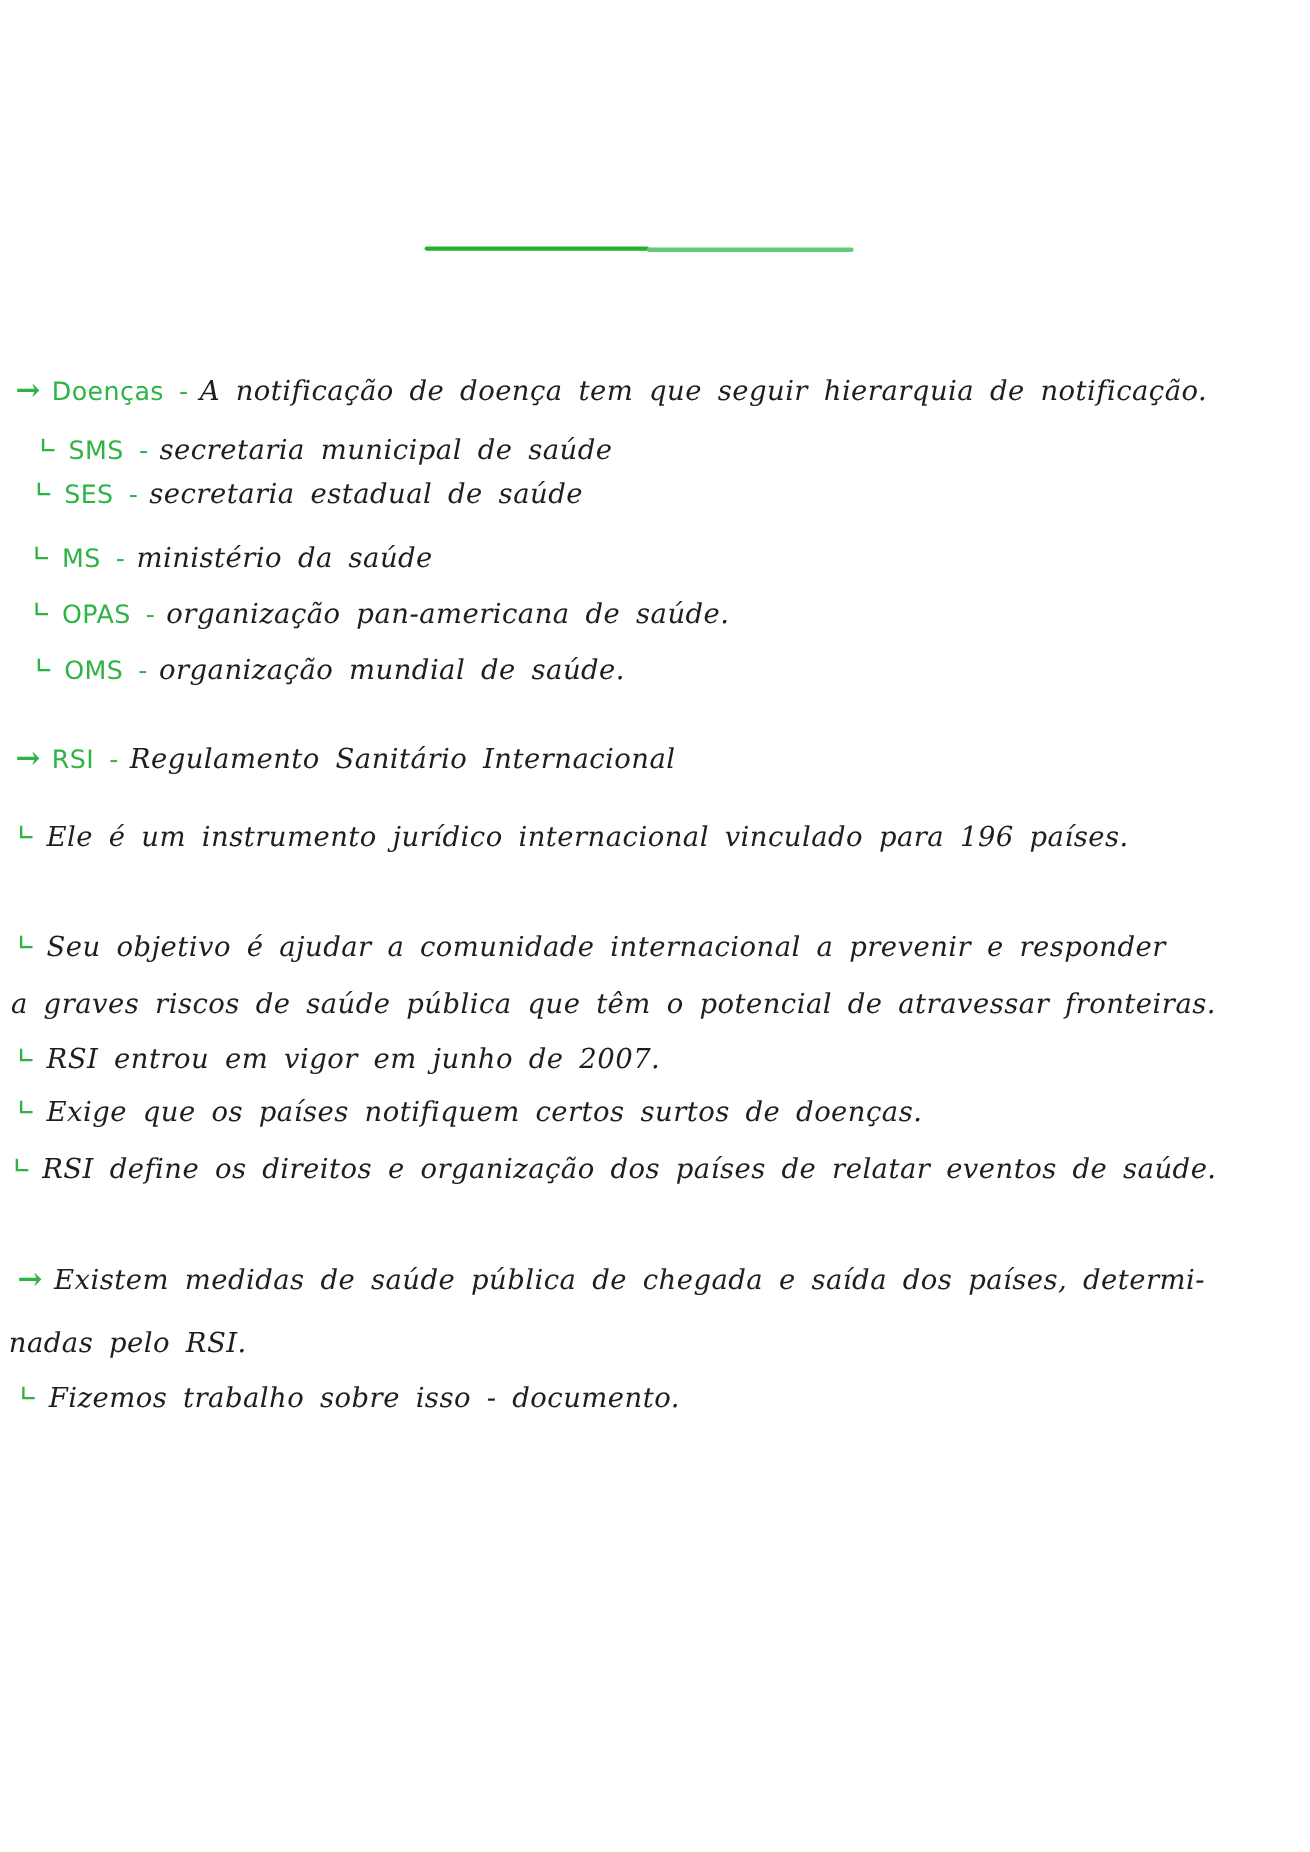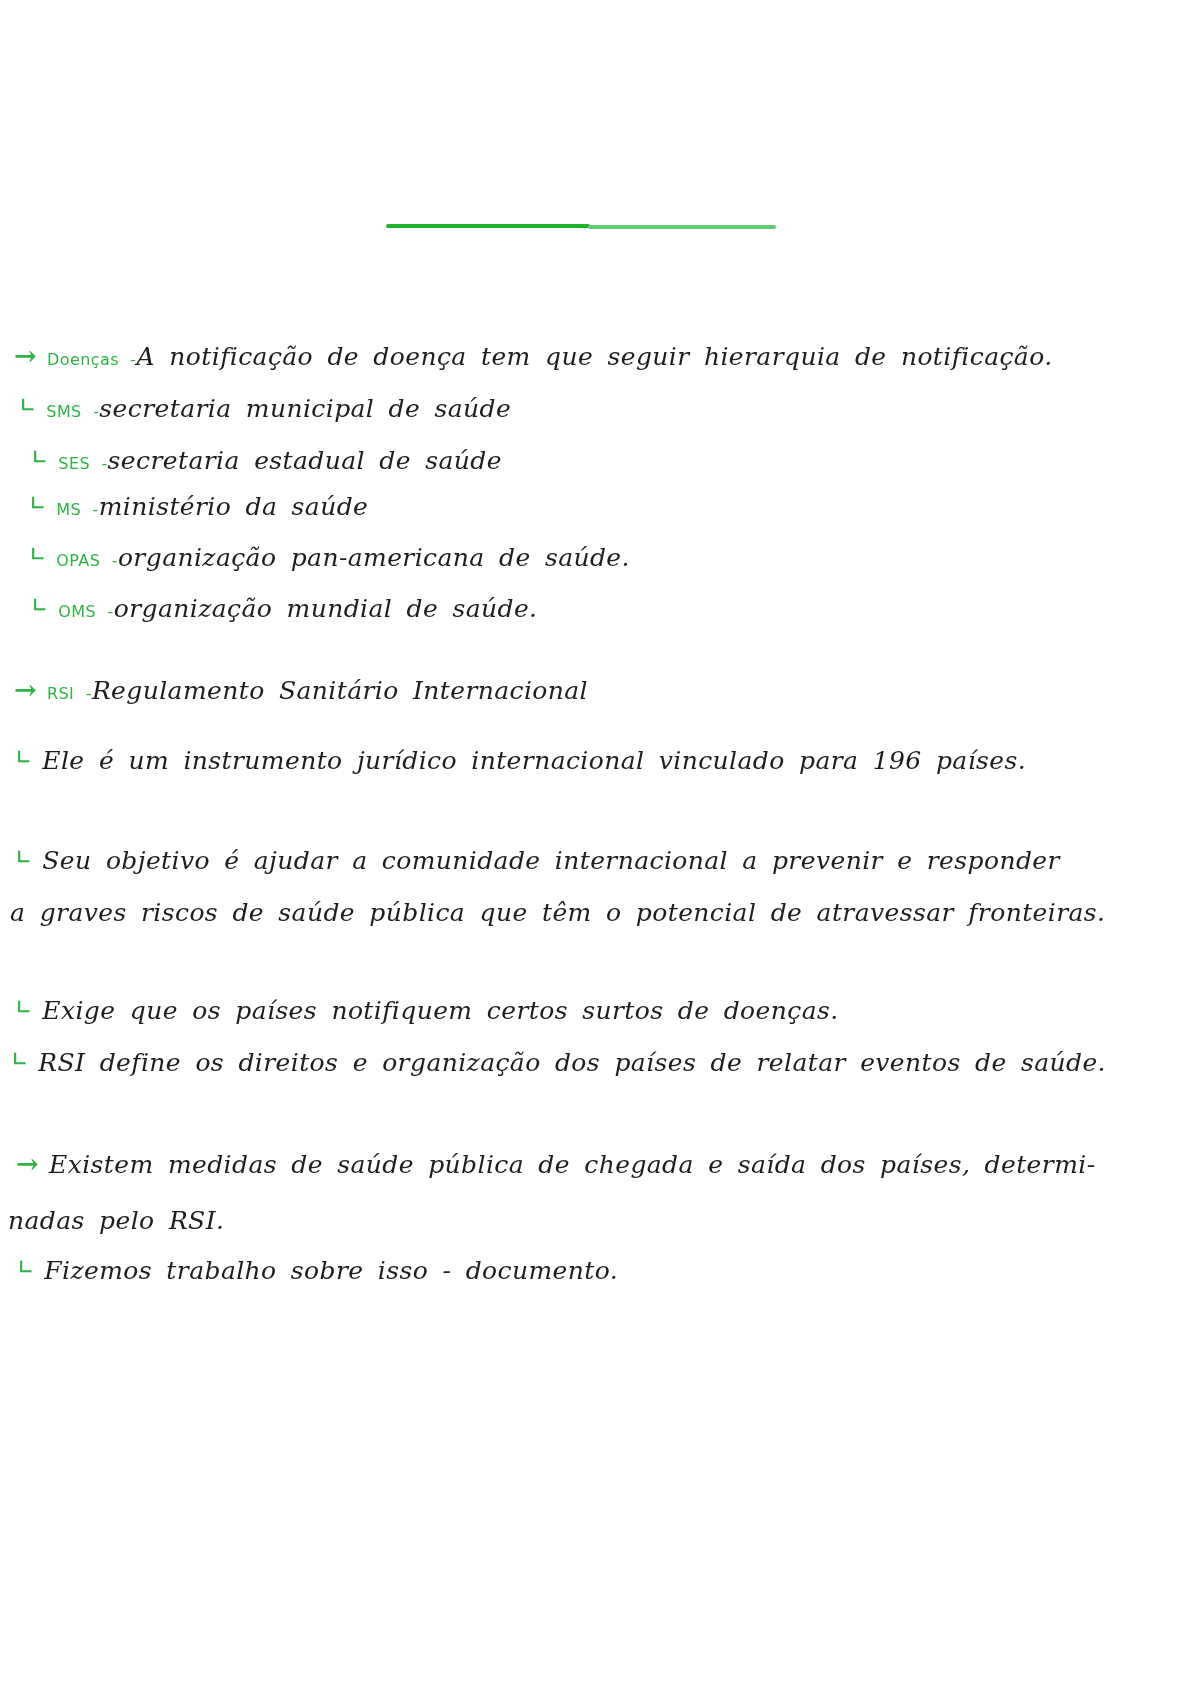--- a/index.html
+++ b/index.html
@@ -28,41 +28,42 @@
     font-style:normal;
     font-weight:bold;
     display:inline-block;
   }
   .arrow-bullet  { font-size:27px; margin-right:10px; }
   .corner-bullet { font-size:19px; margin-right:10px; position:relative; top:-5px; }
   .term {
     color:var(--green,#2fb344);
     font-style:normal;
     font-family:"DejaVu Sans", sans-serif;
-    font-size:16px;
+    font-size:23px;
+    margin-right:10px;
   }
   .txt { font-style:italic; }
 </style>
 </head>
 <body>
 
 <div class="page">
 
   <div class="rule rule-left" style="top:224px;left:386px;width:204px"></div>
   <div class="rule rule-right" style="top:225px;left:588px;width:188px"></div>
 
   <div class="line" style="top:340px;left:14px">
     <span class="bullet arrow-bullet">→</span><span class="term">Doenças -</span><span class="txt">A notificação de doença tem que seguir hierarquia de notificação.</span>
   </div>
 
-  <div class="line" style="top:394px;left:20px">
+  <div class="line" style="top:394px;left:36px">
     <span class="bullet corner-bullet">∟</span><span class="term">SMS -</span><span class="txt">secretaria municipal de saúde</span>
   </div>
 
-  <div class="line" style="top:446px;left:32px">
+  <div class="line" style="top:434px;left:32px">
     <span class="bullet corner-bullet">∟</span><span class="term">SES -</span><span class="txt">secretaria estadual de saúde</span>
   </div>
 
   <div class="line" style="top:492px;left:30px">
     <span class="bullet corner-bullet">∟</span><span class="term">MS -</span><span class="txt">ministério da saúde</span>
   </div>
 
   <div class="line" style="top:543px;left:30px">
     <span class="bullet corner-bullet">∟</span><span class="term">OPAS -</span><span class="txt">organização pan-americana de saúde.</span>
   </div>
@@ -81,20 +82,23 @@
 
 
   <div class="line" style="top:846px;left:16px">
     <span class="bullet corner-bullet">∟</span><span class="txt">Seu objetivo é ajudar a comunidade internacional a prevenir e responder</span>
   </div>
 
   <div class="line" style="top:898px;left:10px">
     <span class="txt">a graves riscos de saúde pública que têm o potencial de atravessar fronteiras.</span>
   </div>
 
+  <div class="line" style="top:948px;left:16px">
+    <span class="bullet corner-bullet">∟</span><span class="txt">RSI entrou em vigor em junho de 2007.</span>
+  </div>
 
   <div class="line" style="top:996px;left:16px">
     <span class="bullet corner-bullet">∟</span><span class="txt">Exige que os países notifiquem certos surtos de doenças.</span>
   </div>
 
   <div class="line" style="top:1048px;left:12px">
     <span class="bullet corner-bullet">∟</span><span class="txt">RSI define os direitos e organização dos países de relatar eventos de saúde.</span>
   </div>
 
   <div class="line" style="top:1148px;left:16px">

